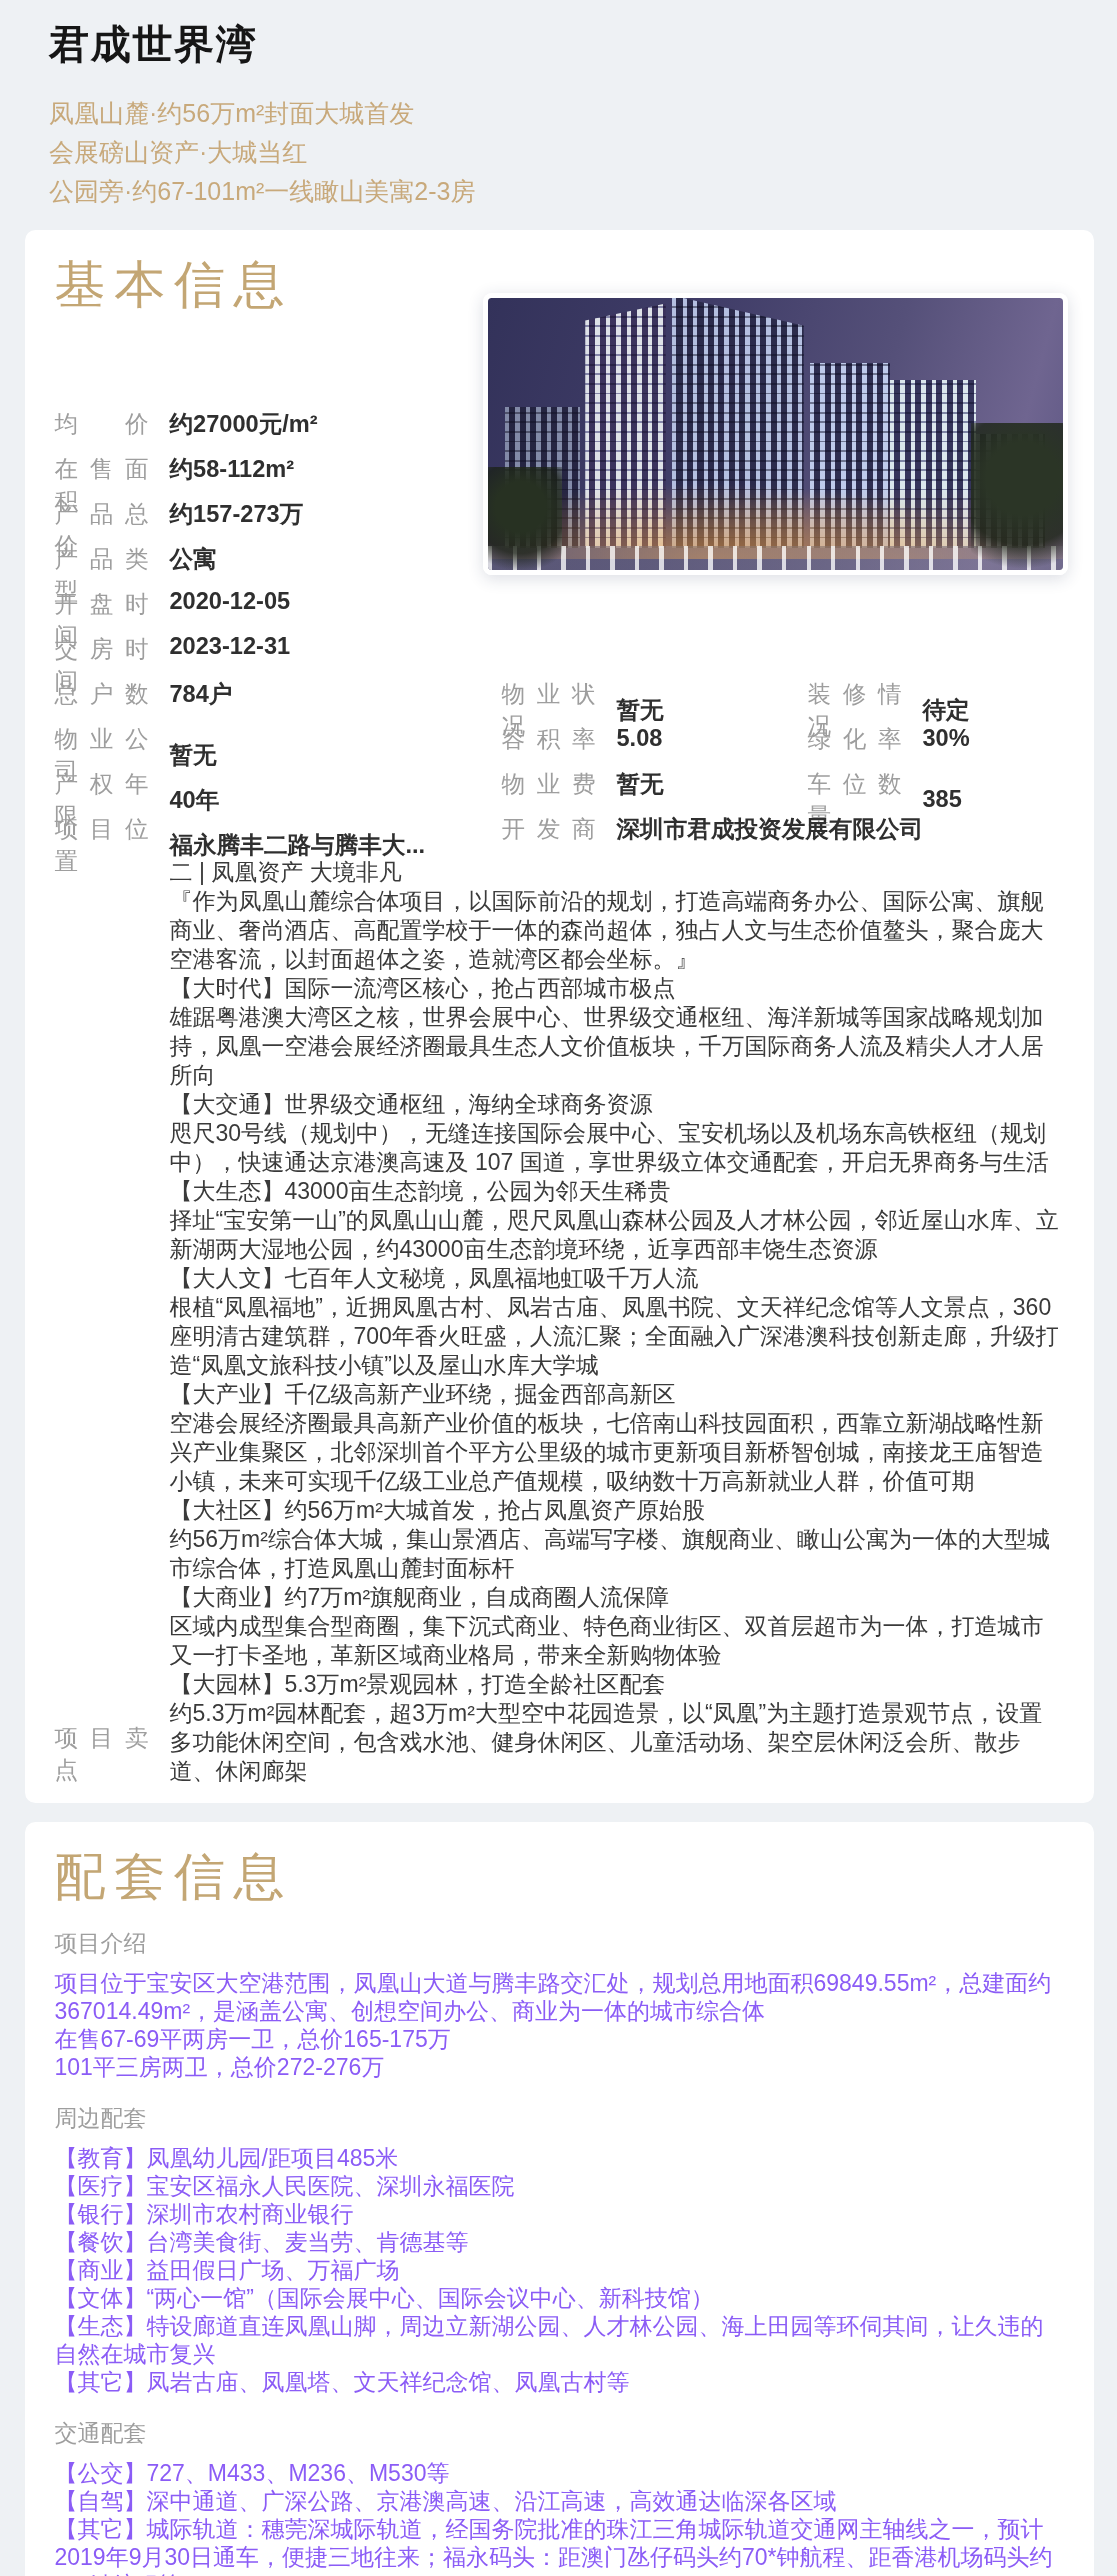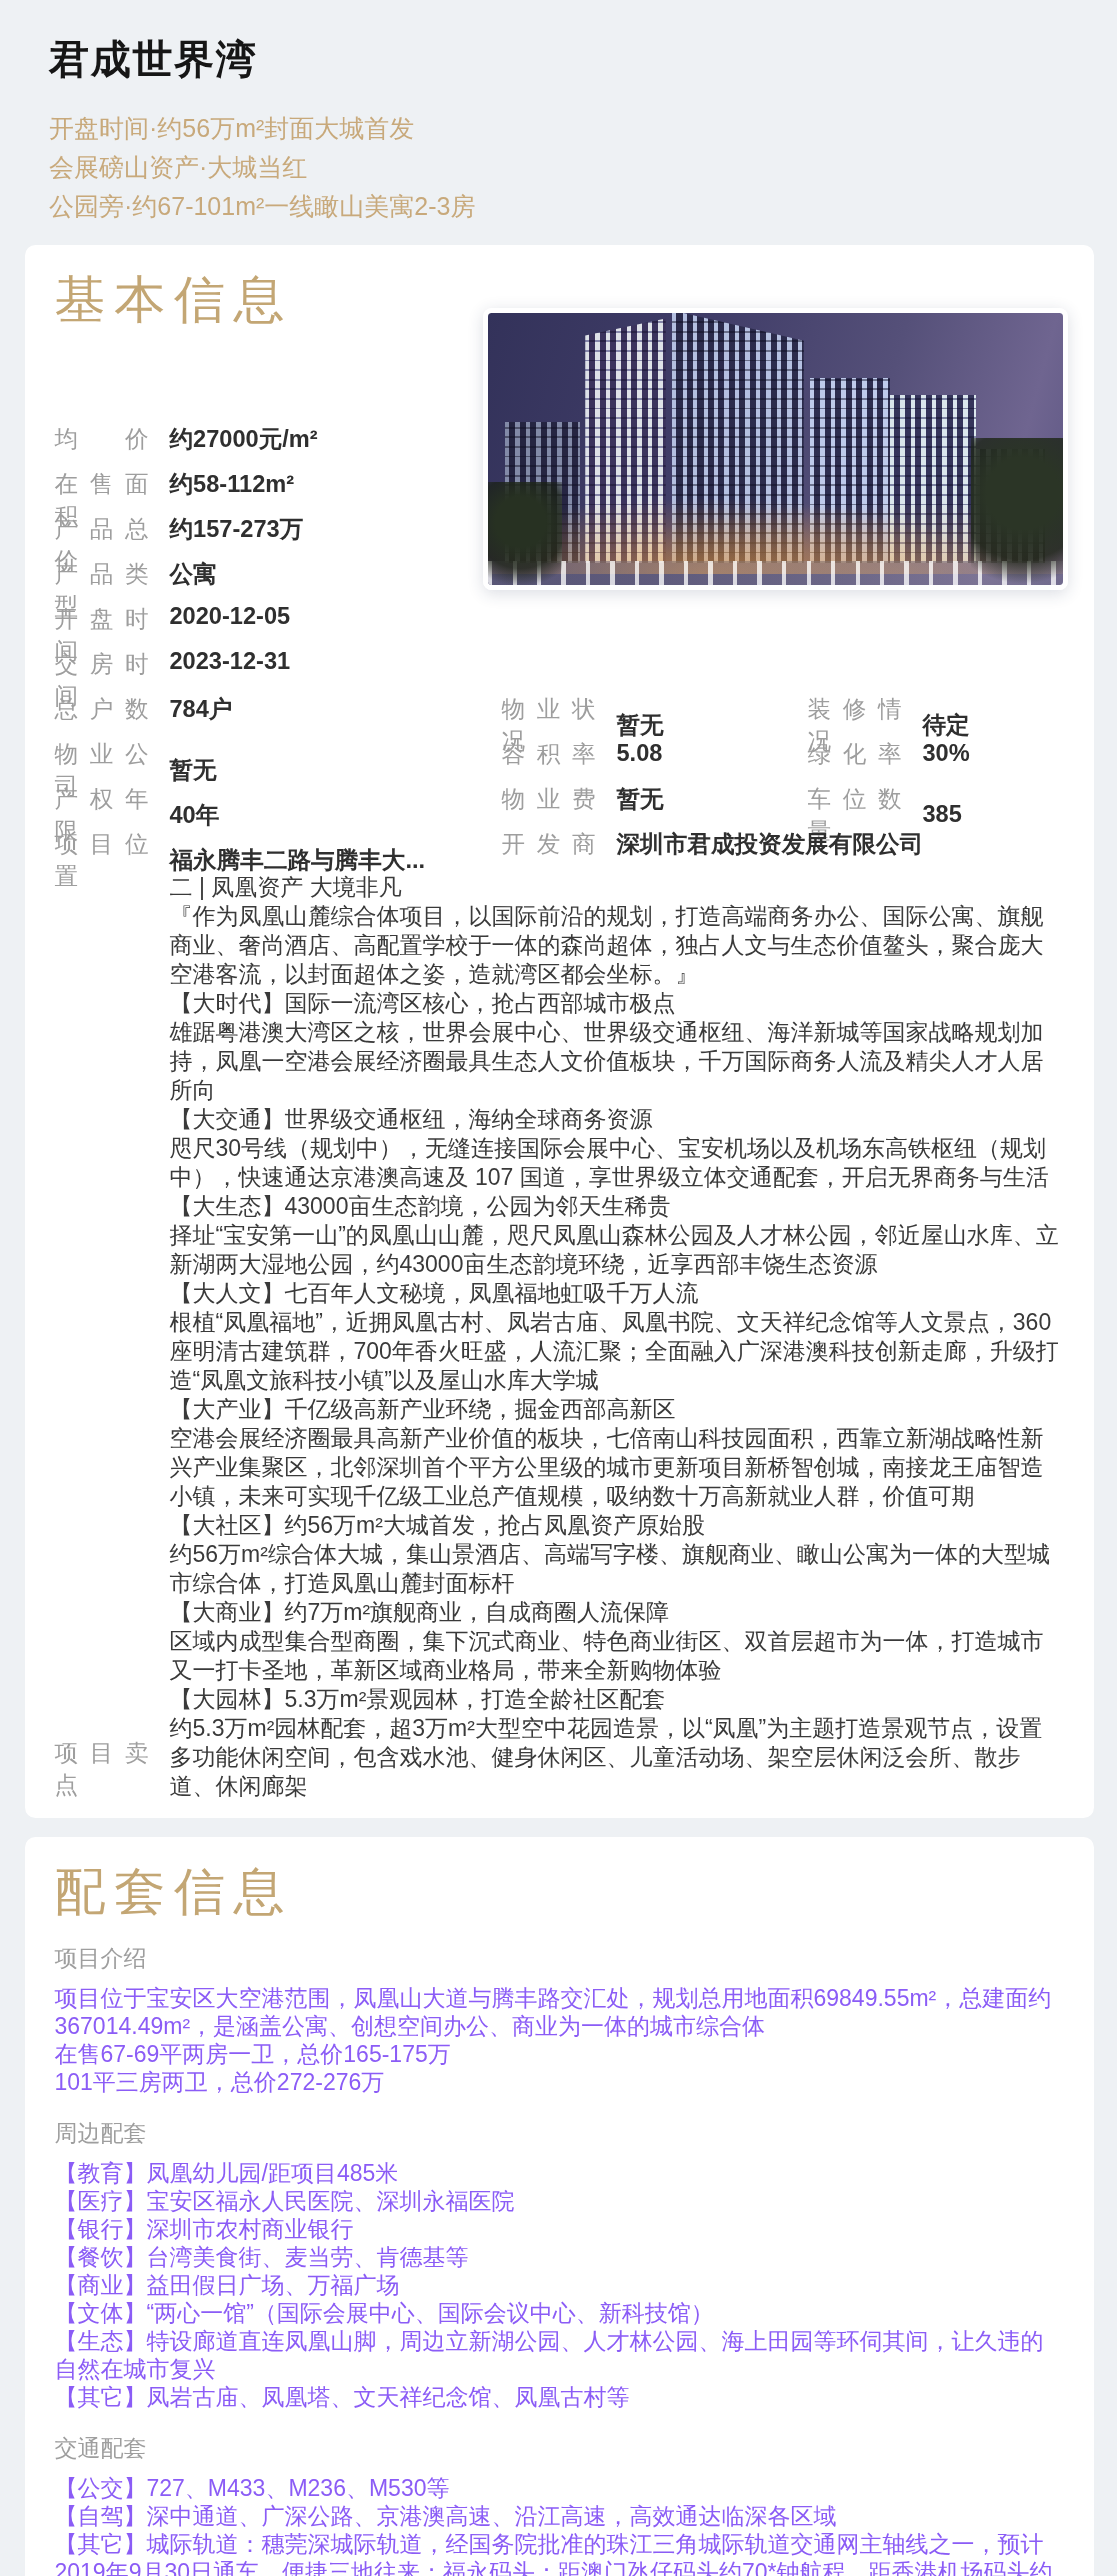--- a/index.html
+++ b/index.html
@@ -2,21 +2,21 @@
 <html style="font-size:14px"><head>
 <meta charset="utf-8">
 <style>
   html,body{margin:0;padding:0}
   body{
     width:1118px;height:2576px;overflow:hidden;
     background:#eef1f4;
     font-family:"Liberation Sans","DejaVu Sans",sans-serif;
     color:#333;
   }
-  .header{padding:36px 49px 0 49px}
+  .header{padding:21px 49px 0 49px}
   .page-title{font-size:40px;line-height:47px;font-weight:700;color:#161616;letter-spacing:1.7px;margin:0}
   .subtitle{margin-top:26px;font-size:25px;line-height:39px;color:#c8a97b;font-weight:500}
   .card{
     background:#ffffff;border-radius:10.5px;
     margin:19px 24.5px 0 24.5px;
     padding:14px 30px 17.5px 30px;
     position:relative;
   }
   .section-heading{
     font-size:51px;line-height:59px;font-weight:500;
@@ -73,21 +73,21 @@
   .sec-lines{margin-top:12.2px;font-size:23px;line-height:28px;color:#8b5cf6;font-weight:500;width:1009px}
   .sec-lines p{margin:0}
   .card-facilities{padding-bottom:52px}
 </style>
 </head>
 <body>
 
 <div class="header">
   <h1 class="page-title">君成世界湾</h1>
   <div class="subtitle">
-    <div>开盘时间·约56万m²封面大城首发</div>
+    <div>凤凰山麓·约56万m²封面大城首发</div>
     <div>会展磅山资产·大城当红</div>
     <div>公园旁·约67-101m²一线瞰山美寓2-3房</div>
   </div>
 </div>
 
 <section class="card">
   <h2 class="section-heading">基本信息</h2>
 
   <div class="photo">
     <div class="tw tw-1"></div>

